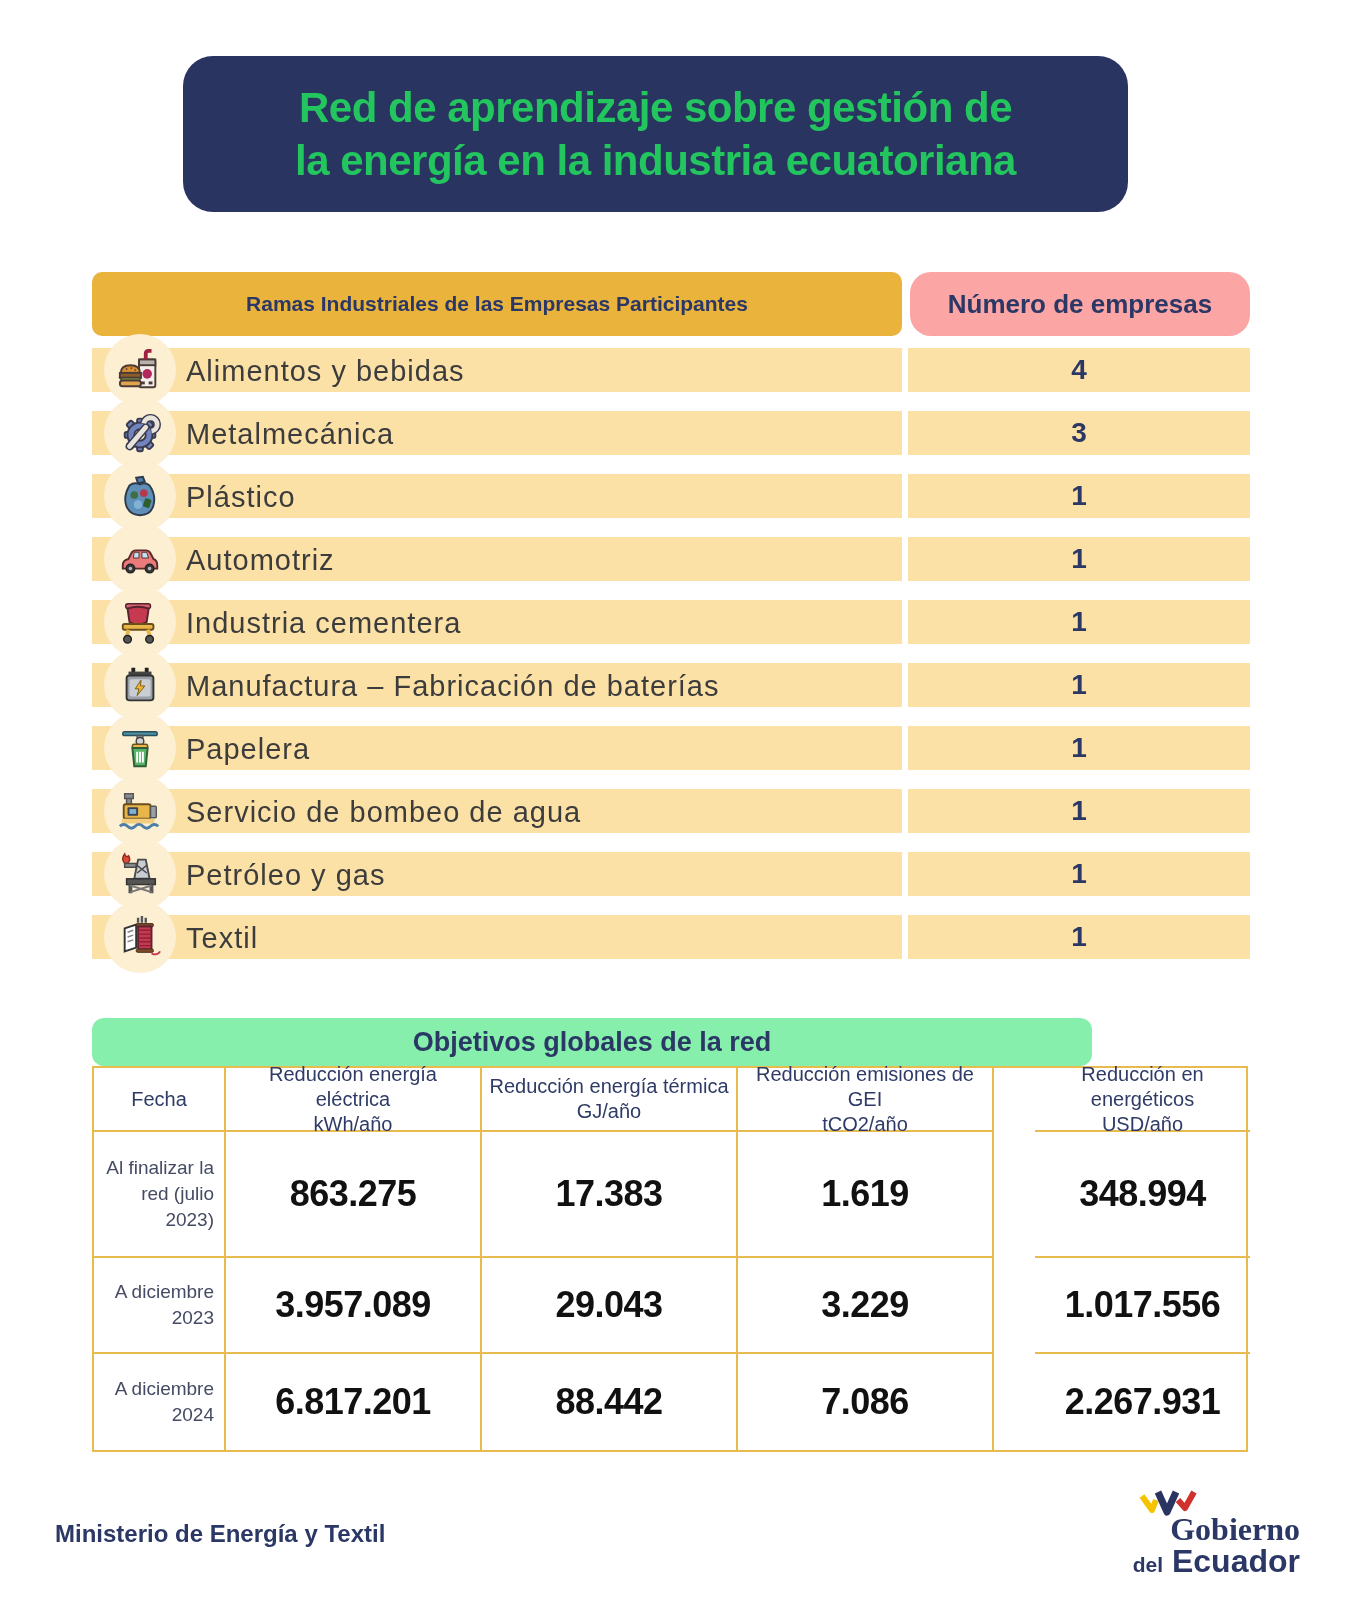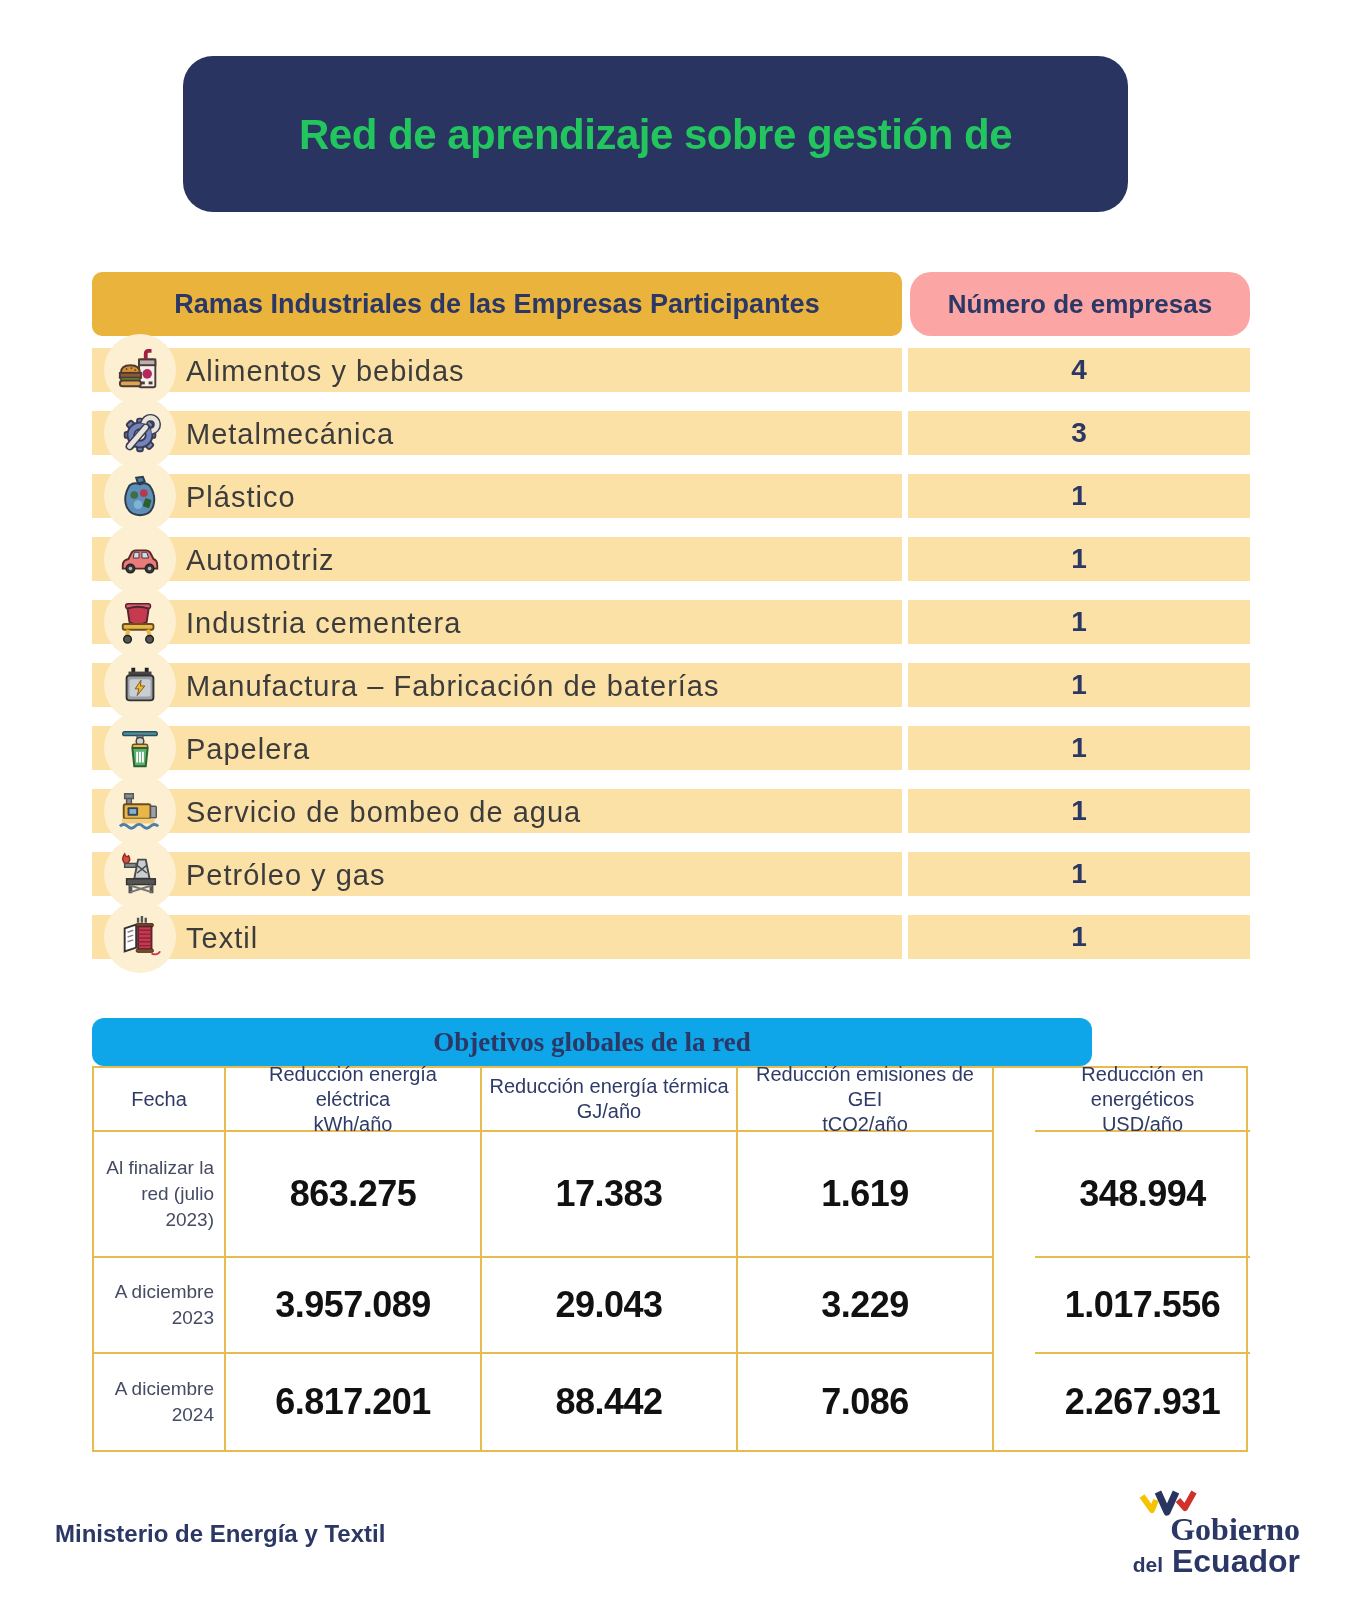--- a/index.html
+++ b/index.html
@@ -18,21 +18,21 @@
   .title-line {
     color:#22c55e; font-weight:bold; font-size:42px; line-height:53px; letter-spacing:-0.5px;
     text-align:center; white-space:nowrap;
   }
 
   
   .t1 { position:absolute; left:92px; top:272px; width:1158px; }
   .t1-head { position:absolute; top:0; left:0; width:100%; height:64px; }
   .t1-head-left {
     position:absolute; left:0; top:0; width:810px; height:64px; background:#E9B33C; border-radius:10px;
-    color:#2B3765; font-weight:bold; font-size:27px; line-height:64px; text-align:center;
+    color:#2B3765; font-weight:bold; font-size:21px; line-height:64px; text-align:center;
   }
   .t1-head-right {
     position:absolute; left:818px; top:0; width:340px; height:64px; background:#fca5a5; border-radius:21px;
     color:#2B3765; font-weight:bold; font-size:26px; line-height:64px; text-align:center;
   }
   .t1-row { position:absolute; left:0; width:1158px; height:56px; }
   .t1-cell-label {
     position:absolute; left:0; top:0; width:810px; height:44px; background:#FCE1A6;
   }
   .t1-cell-num {
@@ -45,22 +45,22 @@
   }
   .icon-circle {
     position:absolute; left:12px; top:-14px; width:72px; height:72px; border-radius:50%;
     background:#FCEFD2; display:flex; align-items:center; justify-content:center; z-index:2;
   }
   .icon-circle svg { width:46px; height:46px; }
 
   
   .t2 { position:absolute; left:92px; top:1018px; width:1156px; }
   .t2-title {
-    width:1000px; height:48px; background:#0ea5e9; border-radius:12px;
-    color:#2B3765; font-weight:bold; font-size:27px; line-height:48px; text-align:center;font-family:Liberation Serif, serif;
+    width:1000px; height:48px; background:#86efac; border-radius:12px;
+    color:#2B3765; font-weight:bold; font-size:27px; line-height:48px; text-align:center;
   }
   .t2-grid {
     margin-top:0; width:1156px;
     display:grid;
     grid-template-columns:132px 256px 256px 256px 256px;
     grid-template-rows:64px 126px 96px 96px;
     border:2px solid #E8BB4F;
   }
   .t2-grid > div { border-right:2px solid #E8BB4F; border-bottom:2px solid #E8BB4F;
     display:flex; flex-direction:column; align-items:center; justify-content:center; }
@@ -87,20 +87,21 @@
   }
   .gov-line2 .small { font-size:21px; }
 </style>
 </head>
 <body>
 
 <div class="page">
 
   <div class="title-box">
     <div class="title-line">Red de aprendizaje sobre gestión de</div>
+    <div class="title-line">la energía en la industria ecuatoriana</div>
   </div>
 
   <div class="t1">
     <div class="t1-head">
       <div class="t1-head-left">Ramas Industriales de las Empresas Participantes</div>
       <div class="t1-head-right">Número de empresas</div>
     </div>
 
     <div class="t1-row" style="top:76px">
       <div class="t1-cell-label"></div>

